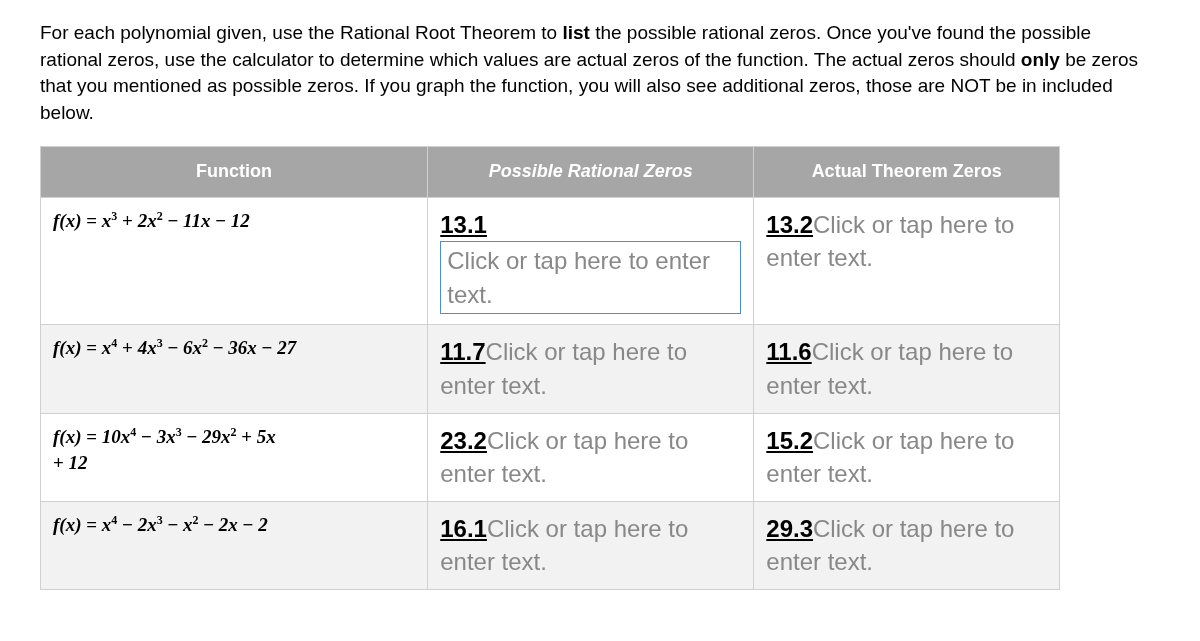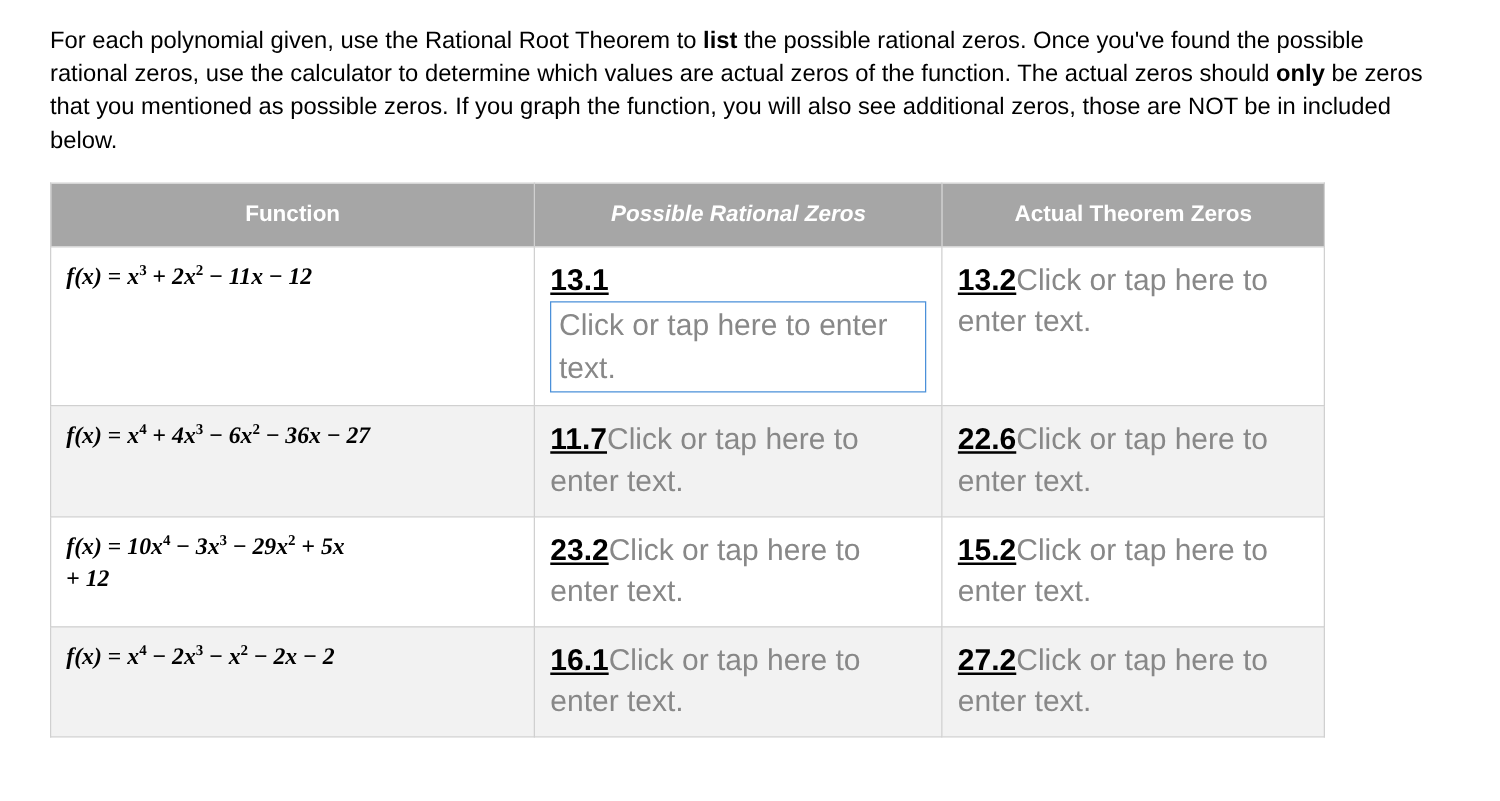--- a/index.html
+++ b/index.html
@@ -92,26 +92,26 @@
   </thead>
   <tbody id="tbody">
   <tr>
         <td class="func-cell">f(x) <span class="op">=</span> x<sup>3</sup> <span class="op">+</span> 2x<sup>2</sup> <span class="op">−</span> 11x <span class="op">−</span> 12</td>
         <td><span class="cell-label">13.1</span><span class="active-field">Click or tap here to enter text.</span></td>
         <td><span class="cell-label">13.2</span><span class="placeholder">Click or tap here to enter text.</span></td>
       </tr>
       <tr class="shaded">
         <td class="func-cell">f(x) <span class="op">=</span> x<sup>4</sup> <span class="op">+</span> 4x<sup>3</sup> <span class="op">−</span> 6x<sup>2</sup> <span class="op">−</span> 36x <span class="op">−</span> 27</td>
         <td><span class="cell-label">11.7</span><span class="placeholder">Click or tap here to enter text.</span></td>
-        <td><span class="cell-label">22.6</span><span class="placeholder">Click or tap here to enter text.</span></td>
+        <td><span class="cell-label">11.6</span><span class="placeholder">Click or tap here to enter text.</span></td>
       </tr>
       <tr>
         <td class="func-cell">f(x) <span class="op">=</span> 10x<sup>4</sup> <span class="op">−</span> 3x<sup>3</sup> <span class="op">−</span> 29x<sup>2</sup> <span class="op">+</span> 5x<br><span class="op">+</span> 12</td>
         <td><span class="cell-label">23.2</span><span class="placeholder">Click or tap here to enter text.</span></td>
         <td><span class="cell-label">15.2</span><span class="placeholder">Click or tap here to enter text.</span></td>
       </tr>
       <tr class="shaded">
         <td class="func-cell">f(x) <span class="op">=</span> x<sup>4</sup> <span class="op">−</span> 2x<sup>3</sup> <span class="op">−</span> x<sup>2</sup> <span class="op">−</span> 2x <span class="op">−</span> 2</td>
         <td><span class="cell-label">16.1</span><span class="placeholder">Click or tap here to enter text.</span></td>
-        <td><span class="cell-label">27.2</span><span class="placeholder">Click or tap here to enter text.</span></td>
+        <td><span class="cell-label">29.3</span><span class="placeholder">Click or tap here to enter text.</span></td>
       </tr>
     </tbody>
 </table>
 
 </body></html>

